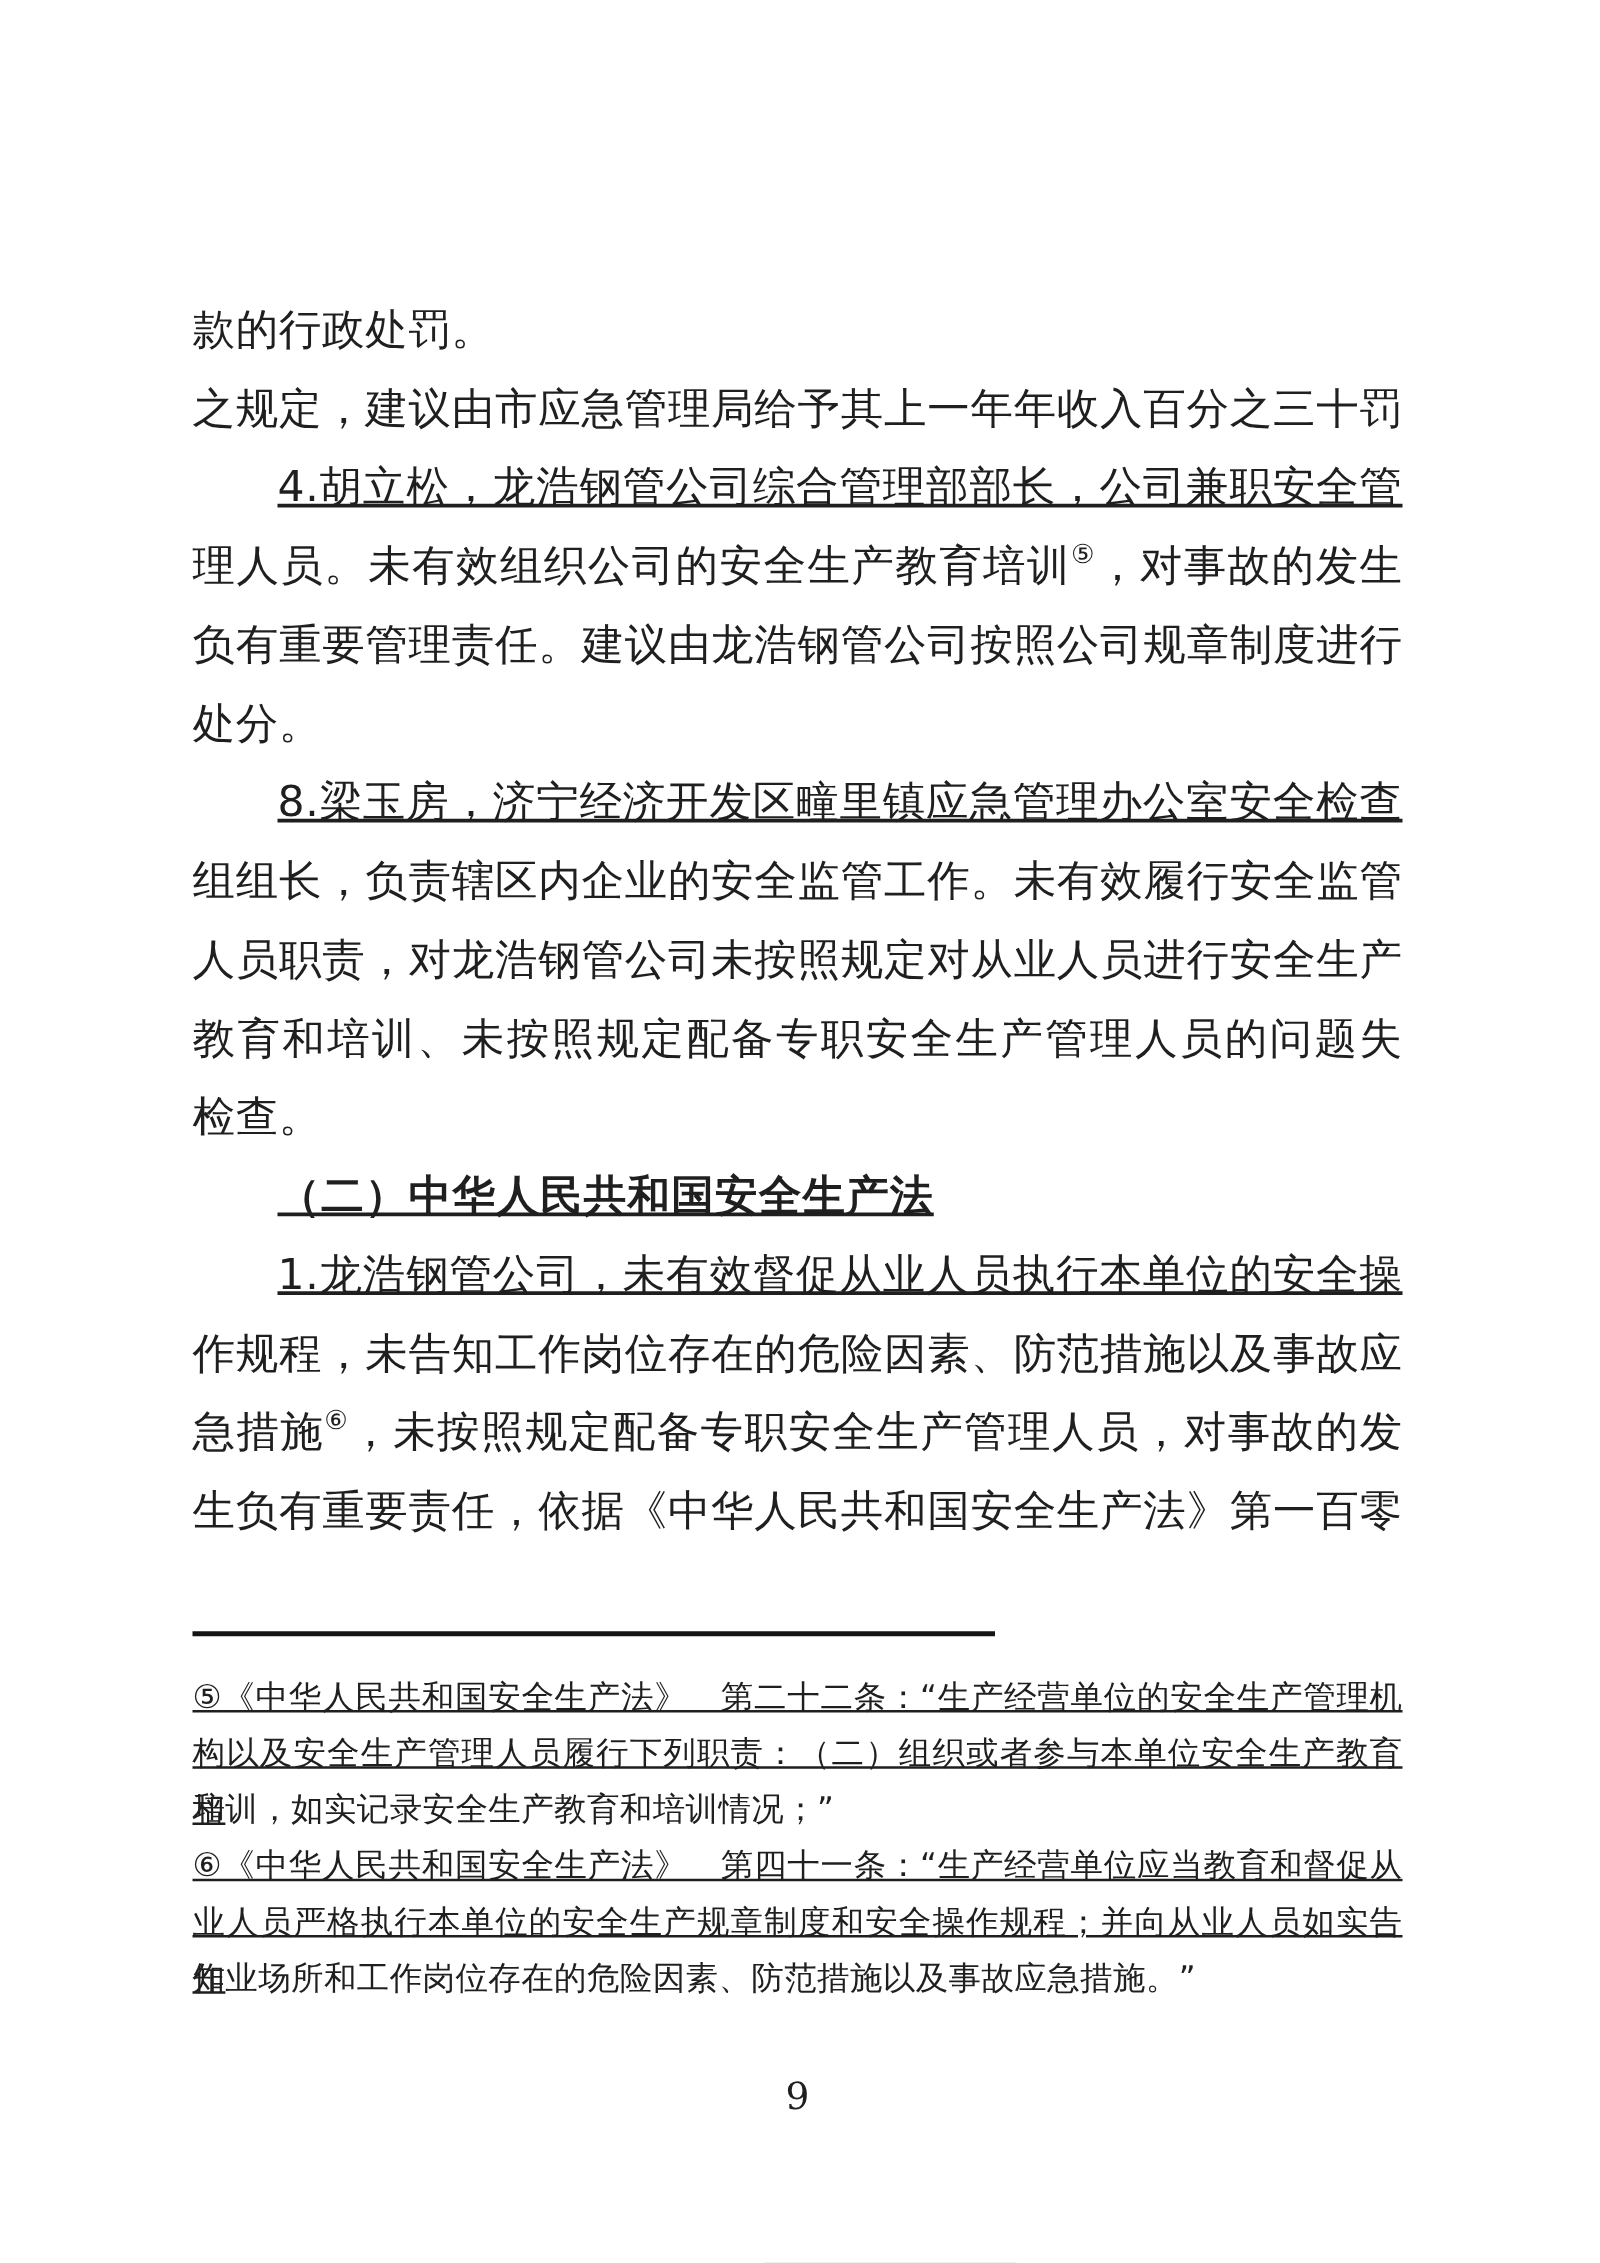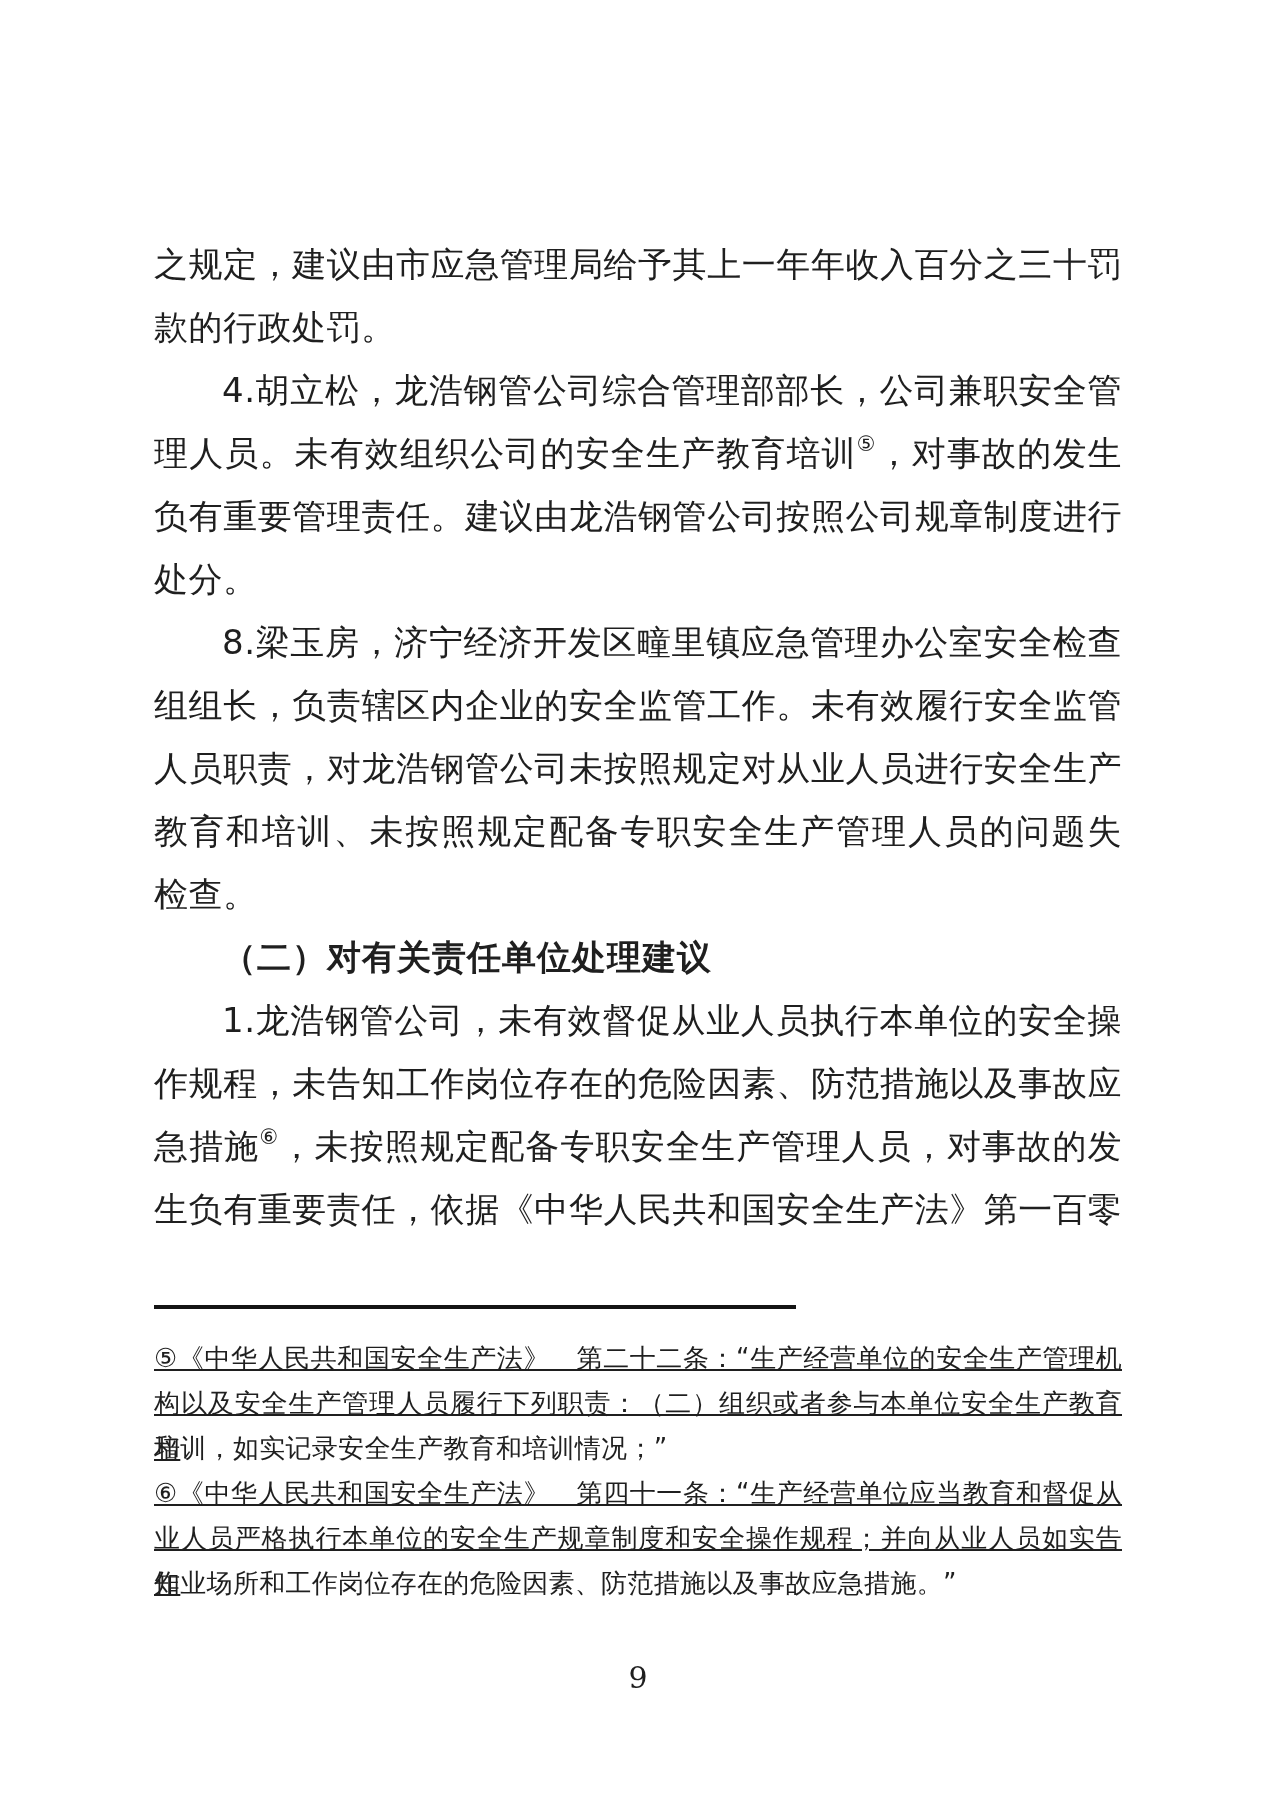--- a/index.html
+++ b/index.html
@@ -24,21 +24,21 @@
     width: 968px;
   }
   .line {
     height: 63px;
     line-height: 63px;
     font-size: 34px;
     text-align: justify;
     letter-spacing: 0.5px;
   }
   .line.flush { text-align-last: justify; }
-  .line.indent { padding-left: 68px; }
+  .line.indent { padding-left: 68px; text-decoration: underline; }
   .line.bold { font-weight: 700; letter-spacing: 1px; }
   .line sup {
     font-size: 21px;
     line-height: 0;
     vertical-align: 14px;
   }
   .fn-sep {
     position: absolute;
     left: 154px;
     top: 1305px;
@@ -68,32 +68,32 @@
     text-align: center;
     font-size: 30px;
     font-family: "DejaVu Serif", serif;
   }
 </style>
 </head>
 <body>
 
 <div class="page">
   <div class="body-block" id="body-block">
+      <div class="line"><span>款的行政处罚。</span></div>
       <div class="line flush"><span>之规定，建议由市应急管理局给予其上一年年收入百分之三十罚</span></div>
-      <div class="line"><span>款的行政处罚。</span></div>
       <div class="line indent flush"><span>4.胡立松，龙浩钢管公司综合管理部部长，公司兼职安全管</span></div>
       <div class="line flush"><span>理人员。未有效组织公司的安全生产教育培训</span><sup>⑤</sup><span>，对事故的发生</span></div>
       <div class="line flush"><span>负有重要管理责任。建议由龙浩钢管公司按照公司规章制度进行</span></div>
       <div class="line"><span>处分。</span></div>
       <div class="line indent flush"><span>8.梁玉房，济宁经济开发区疃里镇应急管理办公室安全检查</span></div>
       <div class="line flush"><span>组组长，负责辖区内企业的安全监管工作。未有效履行安全监管</span></div>
       <div class="line flush"><span>人员职责，对龙浩钢管公司未按照规定对从业人员进行安全生产</span></div>
       <div class="line flush"><span>教育和培训、未按照规定配备专职安全生产管理人员的问题失</span></div>
       <div class="line"><span>检查。</span></div>
-      <div class="line indent bold"><span>（二）对有关责任单位处理建议</span></div>
+      <div class="line indent bold"><span>（二）中华人民共和国安全生产法</span></div>
       <div class="line indent flush"><span>1.龙浩钢管公司，未有效督促从业人员执行本单位的安全操</span></div>
       <div class="line flush"><span>作规程，未告知工作岗位存在的危险因素、防范措施以及事故应</span></div>
       <div class="line flush"><span>急措施</span><sup>⑥</sup><span>，未按照规定配备专职安全生产管理人员，对事故的发</span></div>
       <div class="line flush"><span>生负有重要责任，依据《中华人民共和国安全生产法》第一百零</span></div>
     </div>
   <div class="fn-sep"></div>
   <div class="footnotes-block" id="footnotes-block">
       <div class="fn-line flush">⑤《中华人民共和国安全生产法》　第二十二条：“生产经营单位的安全生产管理机</div>
       <div class="fn-line flush">构以及安全生产管理人员履行下列职责：（二）组织或者参与本单位安全生产教育和</div>
       <div class="fn-line">培训，如实记录安全生产教育和培训情况；”</div>

